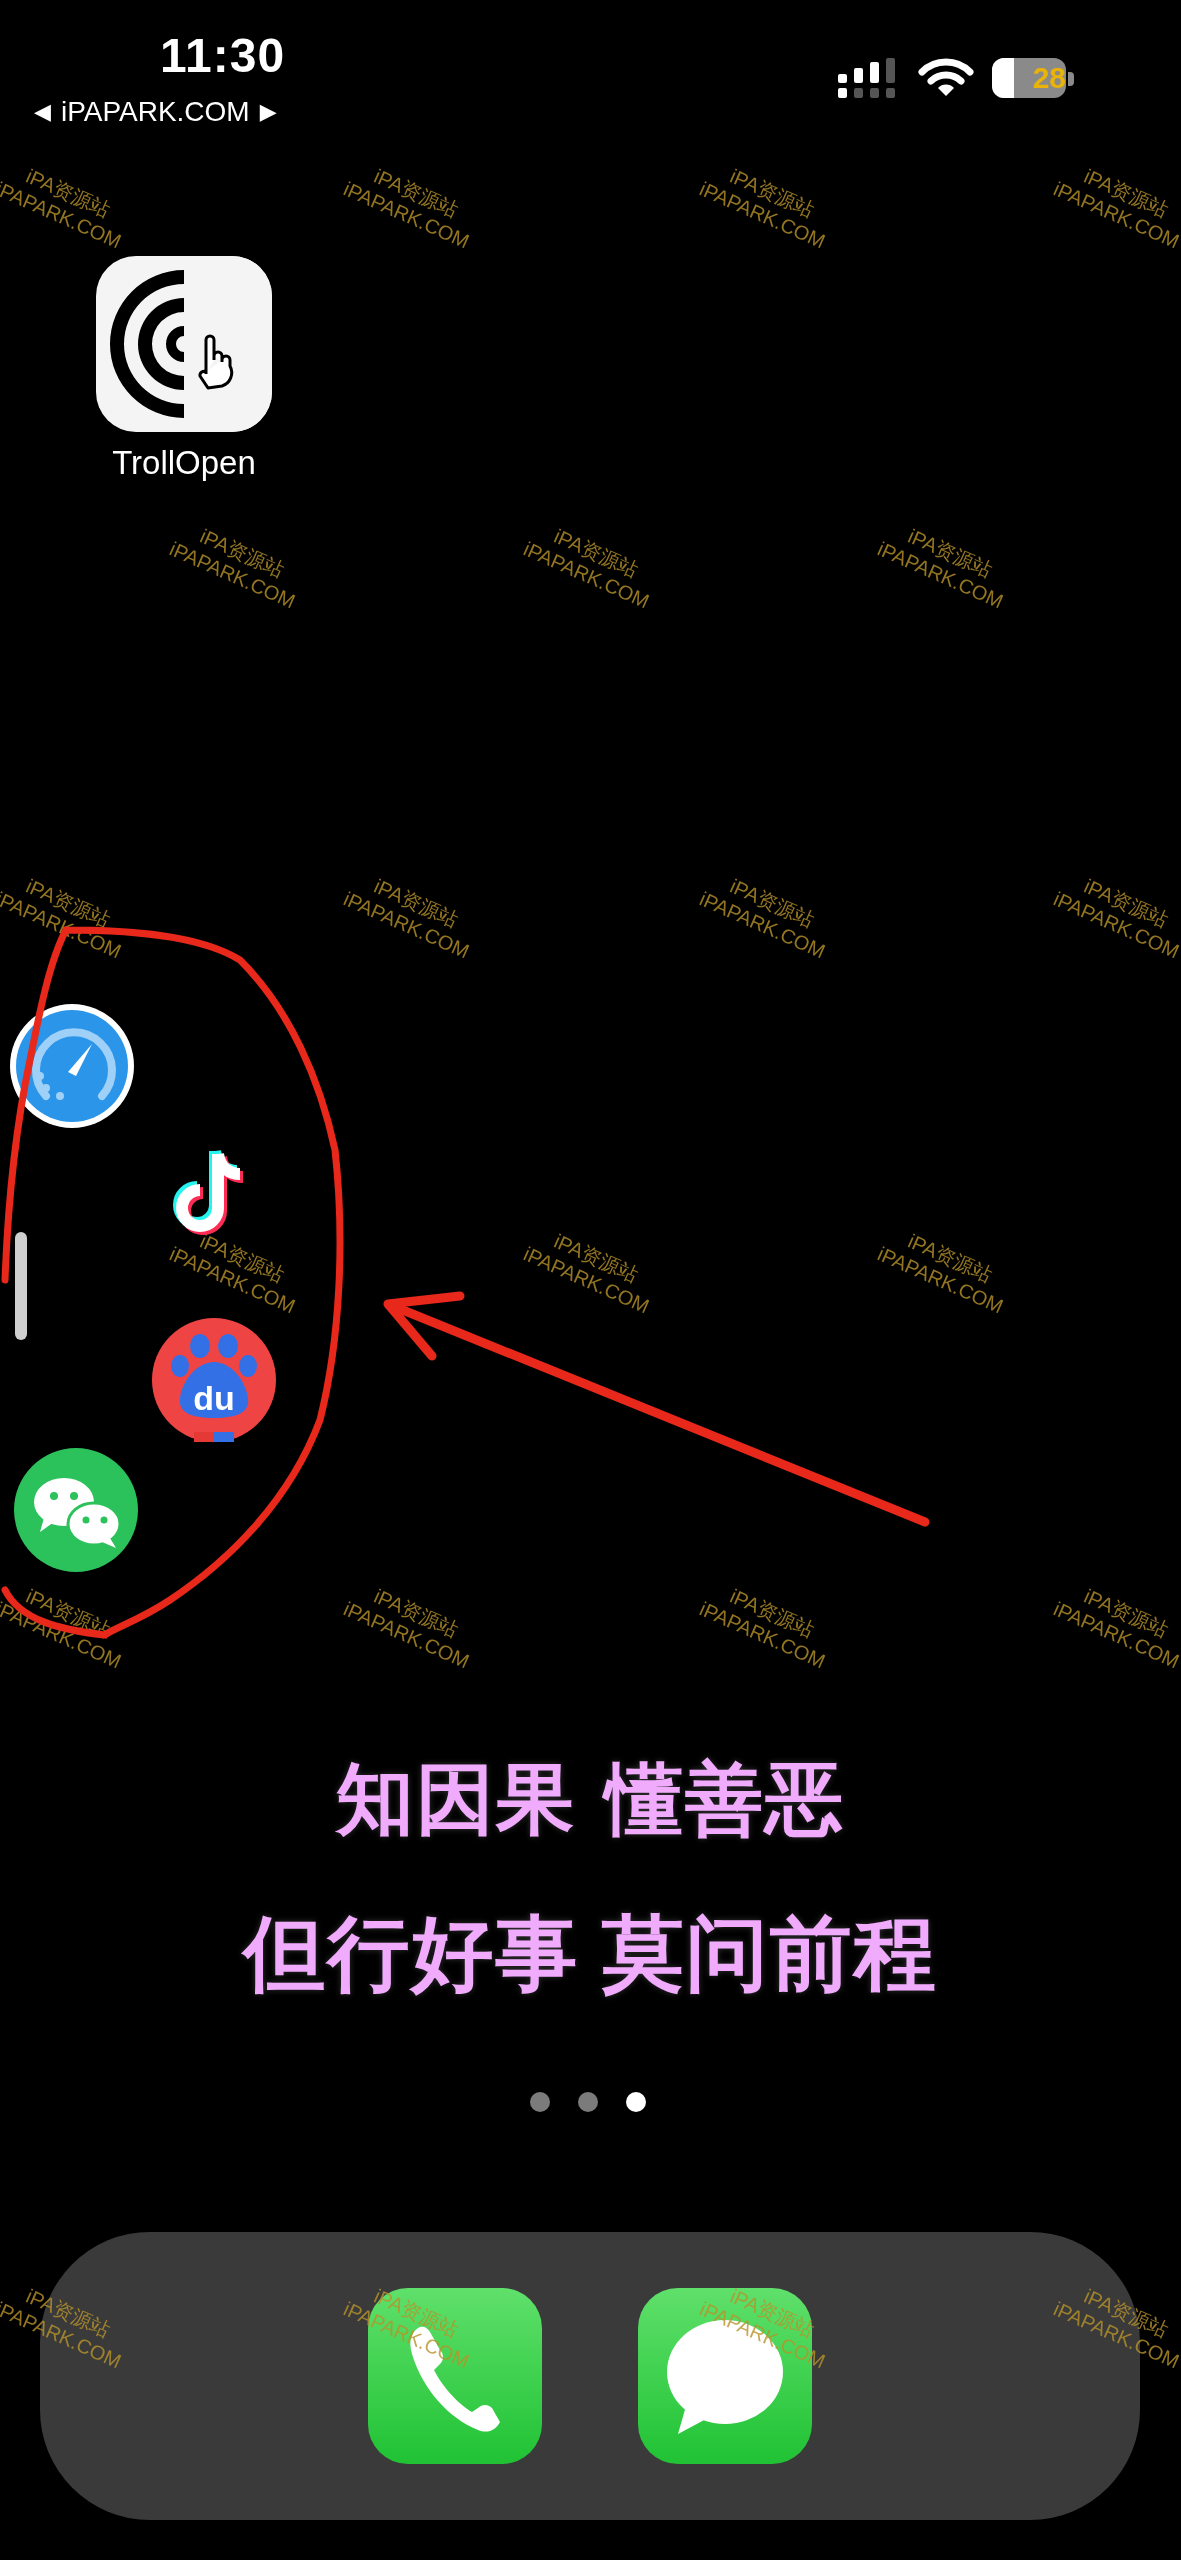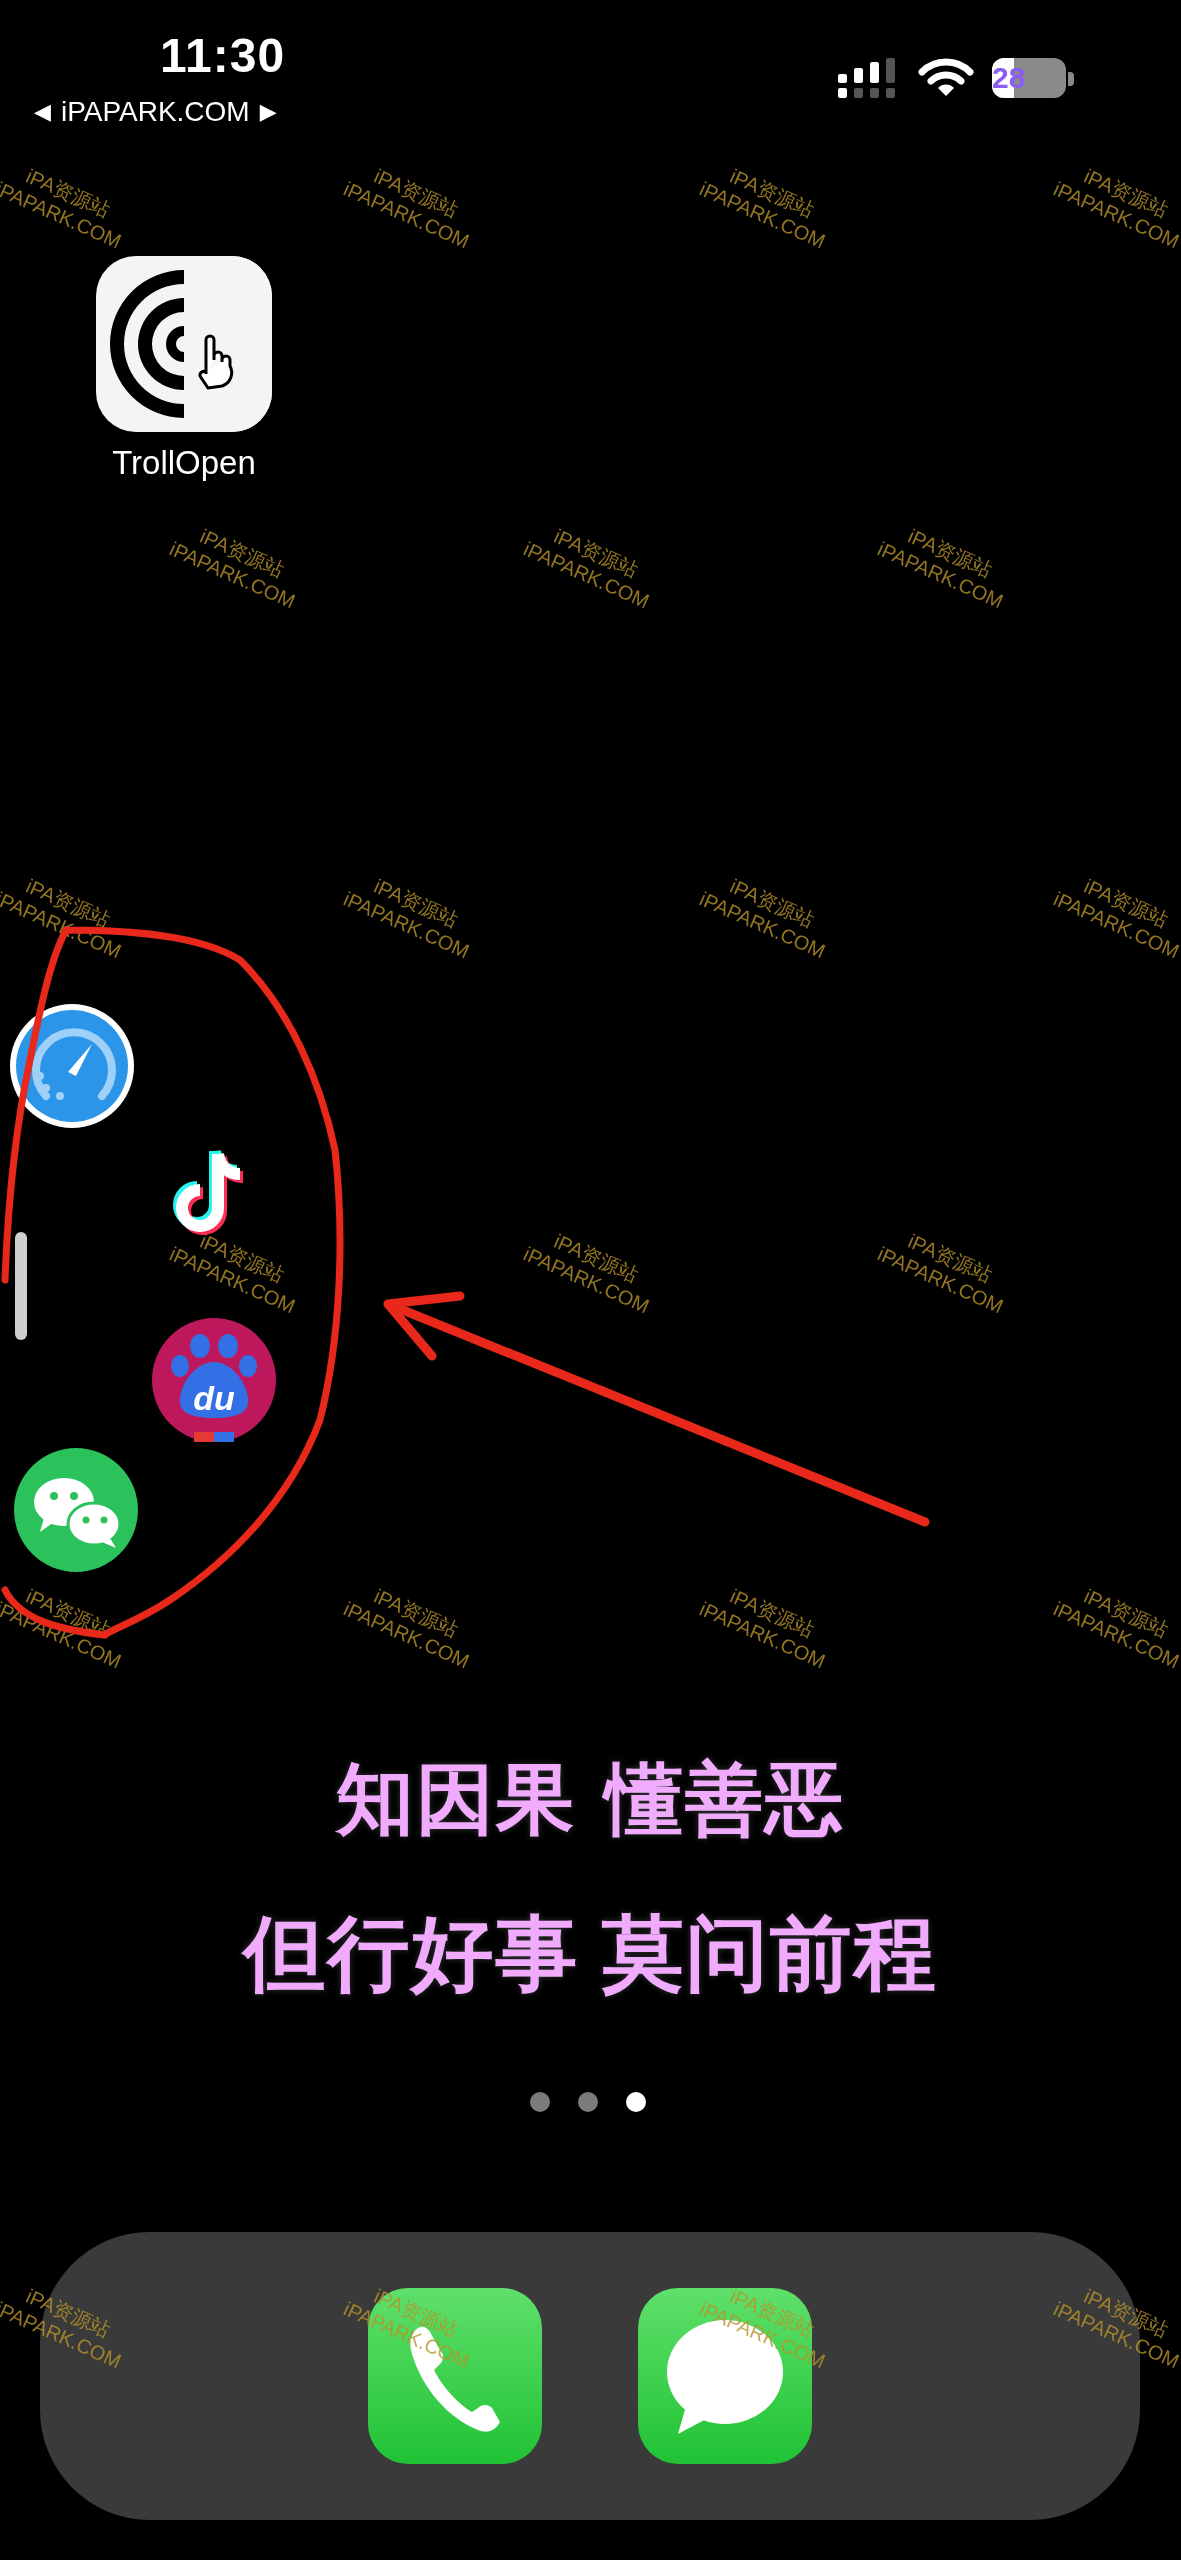--- a/index.html
+++ b/index.html
@@ -8,33 +8,33 @@
 
   
   .time { left:160px; top:28px; width:120px; text-align:center; font-size:48px; font-weight:600; letter-spacing:1px; }
   .back-link { left:34px; top:96px; font-size:28px; display:flex; align-items:center; gap:10px; }
   .tri { font-size:22px; }
   .signal { left:836px; top:58px; width:62px; height:44px; }
   .wifi { left:918px; top:56px; width:56px; height:44px; }
   .battery { left:992px; top:58px; width:84px; height:42px; }
   .batt-body { position:absolute; left:0; top:0; width:74px; height:40px; border-radius:12px; background:#8a8a8a; overflow:hidden; }
   .batt-fill { position:absolute; left:0; top:0; width:22px; height:40px; background:#fff; }
-  .batt-text { position:absolute; left:0; top:0; width:74px; height:40px; line-height:40px; text-align:left; color:#8b5cf6; font-weight:700; font-size:30px; }
+  .batt-text { position:absolute; left:0; top:0; width:74px; height:40px; line-height:40px; text-align:right; color:#eab308; font-weight:700; font-size:30px; }
   .batt-cap { position:absolute; left:76px; top:14px; width:6px; height:14px; border-radius:0 4px 4px 0; background:#8a8a8a; }
 
   
   .app-troll { left:96px; top:256px; width:176px; height:176px; border-radius:40px; background:#f4f4f4; overflow:hidden; }
   .app-label { left:60px; top:444px; width:248px; text-align:center; font-size:33px; }
 
   
   .fi { border-radius:50%; }
   .speed { left:10px; top:1004px; width:124px; height:124px; background:#fff; }
   .speed-inner { position:absolute; left:6px; top:6px; width:112px; height:112px; border-radius:50%; background:#2b95ea; }
   .tiktok { left:160px; top:1140px; width:100px; height:100px; }
-  .baidu { left:152px; top:1318px; width:124px; height:124px; background:#be185d;font-style:italic; }
+  .baidu { left:152px; top:1318px; width:124px; height:124px; background:#ef4444; }
   .wechat { left:14px; top:1448px; width:124px; height:124px; background:#2bc15b; }
   .handle { left:15px; top:1232px; width:12px; height:108px; border-radius:6px; background:#cfcfcf; }
 
   
   .quote { left:0; width:1181px; text-align:center; color:#f0abfc; font-weight:900; font-family:"DejaVu Sans", sans-serif; letter-spacing:2px; text-shadow:0 0 6px rgba(255,255,255,0.2); }
   .q1 { top:1748px; font-size:78px; }
   .q2 { top:1900px; font-size:82px;font-family:Liberation Serif, serif; }
 
   
   .dots { left:530px; top:2092px; display:flex; gap:28px; }

